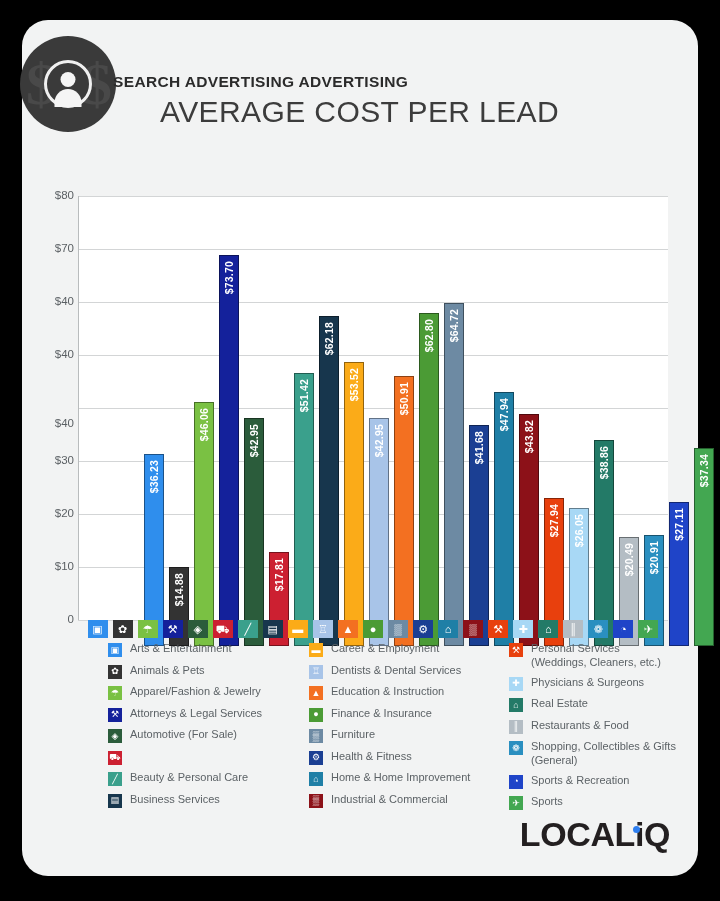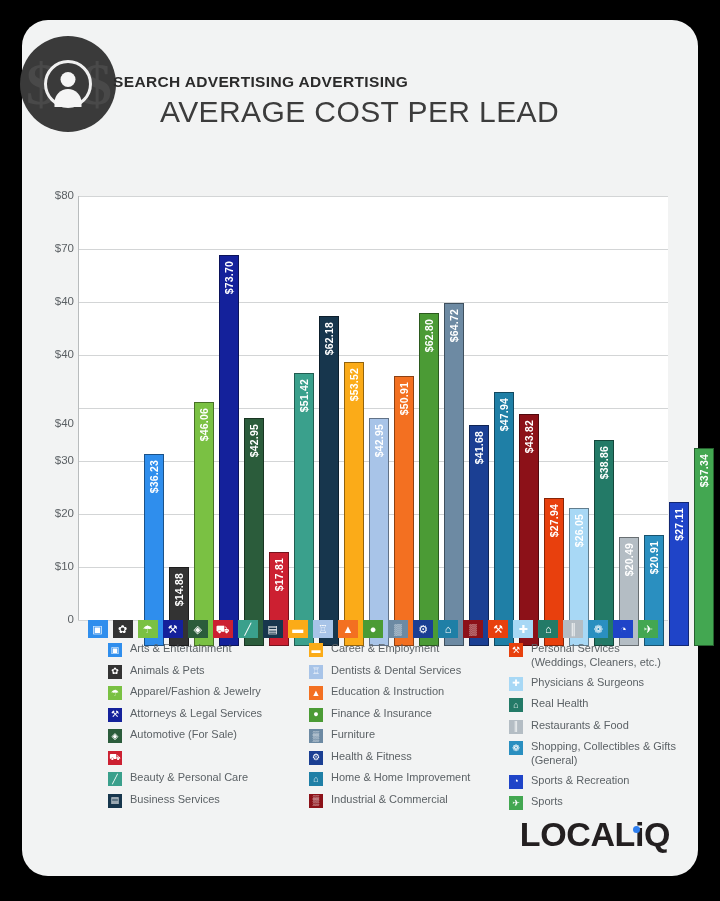--- a/index.html
+++ b/index.html
@@ -354,21 +354,21 @@
             <span class="legend-swatch" style="background: rgb(232, 64, 13);">⚒</span>
             <span class="legend-text">Personal Services
 (Weddings, Cleaners, etc.)</span>
           </div>
           <div class="legend-item">
             <span class="legend-swatch" style="background: rgb(168, 216, 245);">✚</span>
             <span class="legend-text">Physicians &amp; Surgeons</span>
           </div>
           <div class="legend-item">
             <span class="legend-swatch" style="background: rgb(35, 122, 103);">⌂</span>
-            <span class="legend-text">Real Health</span>
+            <span class="legend-text">Real Estate</span>
           </div>
           <div class="legend-item">
             <span class="legend-swatch" style="background: rgb(180, 189, 196);">║</span>
             <span class="legend-text">Restaurants &amp; Food</span>
           </div>
           <div class="legend-item">
             <span class="legend-swatch" style="background: rgb(42, 143, 192);">❁</span>
             <span class="legend-text">Shopping, Collectibles &amp; Gifts
 (General)</span>
           </div>

